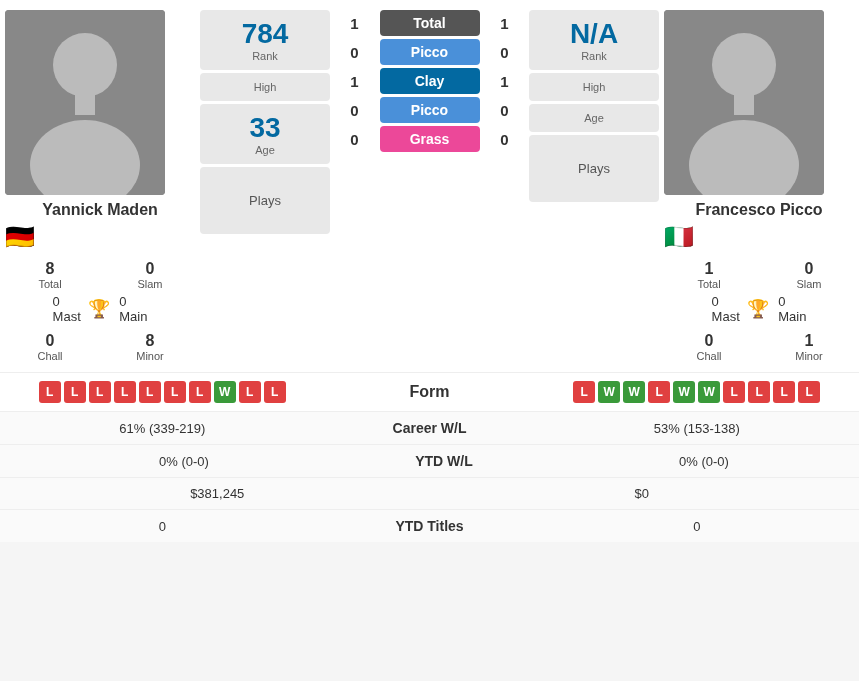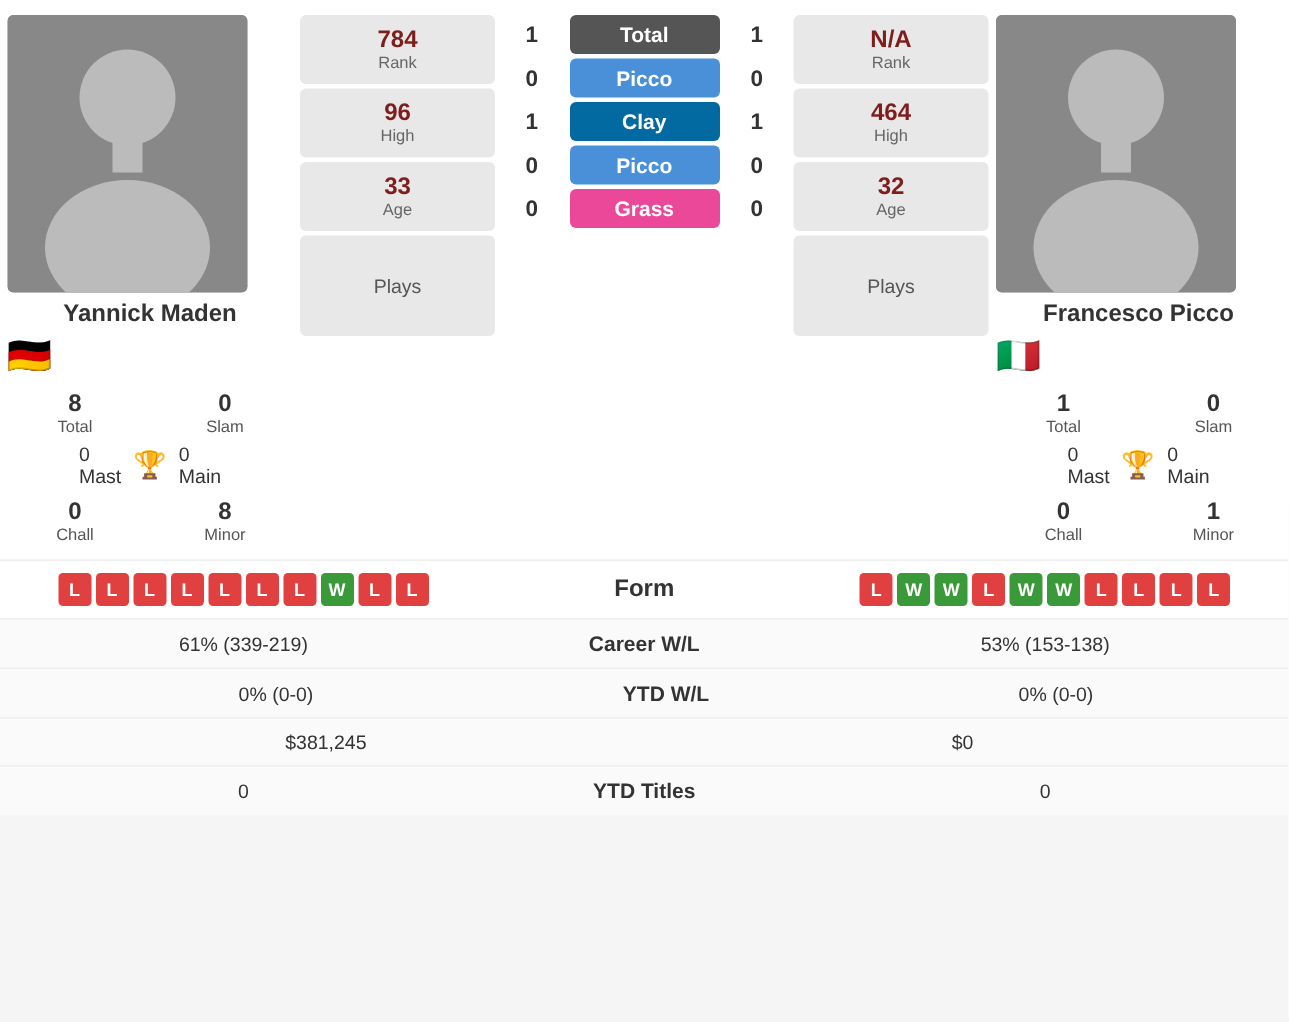--- a/index.html
+++ b/index.html
@@ -141,23 +141,23 @@
     }
 
     .stat-box {
       background: #e8e8e8;
       border-radius: 4px;
       padding: 8px 10px;
       text-align: center;
     }
 
     .stat-box .val {
-      font-size: 16px;
-      font-weight: bold;
-      color: #7f1d1d;
+      font-size: 28px;
+      font-weight: bold;
+      color: #0369a1;
     }
 
     .stat-box .lbl {
       font-size: 11px;
       color: #666;
     }
 
     .stat-box-plays {
       background: #e8e8e8;
       border-radius: 4px;
@@ -274,21 +274,20 @@
         </div>
       </div>
     </div>
 
     <div class="stat-boxes-left">
       <div class="stat-box">
         <div class="val">784</div>
         <div class="lbl">Rank</div>
       </div>
       <div class="stat-box">
-        <div class="val">96</div>
         <div class="lbl">High</div>
       </div>
       <div class="stat-box">
         <div class="val">33</div>
         <div class="lbl">Age</div>
       </div>
       <div class="stat-box-plays">
         <span>Plays</span>
       </div>
     </div>
@@ -337,25 +336,23 @@
         </div>
       </div>
     </div>
 
     <div class="stat-boxes-right">
       <div class="stat-box">
         <div class="val">N/A</div>
         <div class="lbl">Rank</div>
       </div>
       <div class="stat-box">
-        <div class="val">464</div>
         <div class="lbl">High</div>
       </div>
       <div class="stat-box">
-        <div class="val">32</div>
         <div class="lbl">Age</div>
       </div>
       <div class="stat-box-plays">
         <span>Plays</span>
       </div>
     </div>
 
     <div class="player-right">
       <div class="player-photo">
         <svg viewBox="0 0 160 185" width="160" height="185">

